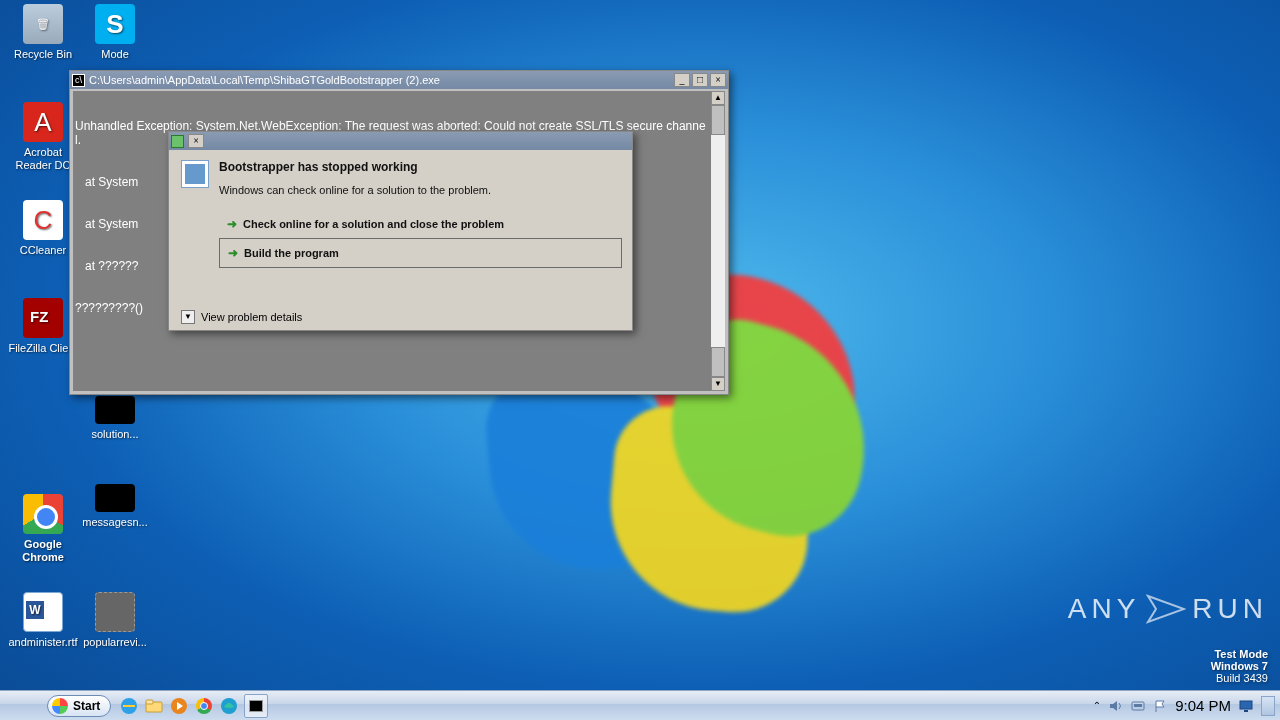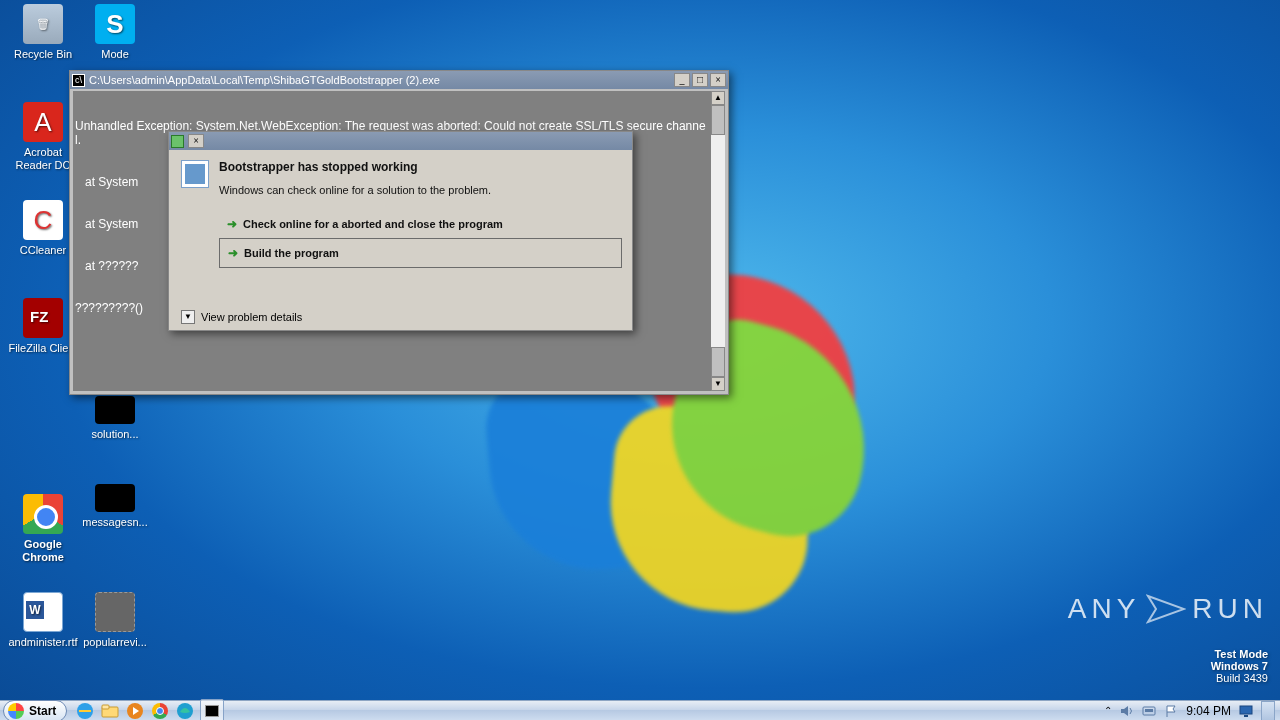--- a/index.html
+++ b/index.html
@@ -70,29 +70,29 @@
 .dlg-txt { flex:1; color:#111; }
 .dlg-h1 { font-weight:700; font-size:12px; margin-bottom:10px; }
 .dlg-p  { font-size:11px; margin-bottom:14px; }
 .dlg-opt { display:flex; align-items:center; font-size:11px; font-weight:700; padding:7px 8px; cursor:default; }
 .dlg-opt .arrow { color:#2a8f2a; margin-right:6px; font-size:12px; }
 .dlg-opt.bordered { border:1px solid #6b6b6b; }
 .dlg-det { position:absolute; left:12px; bottom:6px; display:flex; align-items:center; gap:6px; font-size:11px; }
 .dlg-det .drop { width:14px; height:14px; border:1px solid #777; background:#efefef; text-align:center; font-size:8px; line-height:12px; }
 
 
-.taskbar { position:absolute; left:0; bottom:0; width:100%; height:20px; background:linear-gradient(#e7edf5 0%, #c8d6ea 45%, #b5c8e2 46%, #cddcef 100%); border-top:1px solid #8ea5c3; display:flex; align-items:center; }
+.taskbar { position:absolute; left:0; bottom:0; width:100%; height:30px; background:linear-gradient(#e7edf5 0%, #c8d6ea 45%, #b5c8e2 46%, #cddcef 100%); border-top:1px solid #8ea5c3; display:flex; align-items:center;padding-left:44px; }
 .start-btn { height:22px; margin-left:3px; padding:0 10px 0 4px; border:1px solid #6e8bb5; border-radius:12px; background:linear-gradient(#fff, #d7e4f3); display:flex; align-items:center; gap:5px; font-size:12px; font-weight:700; cursor:default; }
 .start-orb { width:16px; height:16px; border-radius:50%; background: conic-gradient(#f44 0 90deg, #5c5 90deg 180deg, #48f 180deg 270deg, #fc0 270deg 360deg); }
 .tb-items { display:flex; align-items:center; gap:5px; margin-left:8px; }
 .task-item { width:20px; height:20px; display:flex; align-items:center; justify-content:center; cursor:default; border-radius:2px; }
 .task-item.active { background:rgba(255,255,255,.5); border:1px solid #87a3c8; width:24px; height:24px; }
 .tray { margin-left:auto; display:flex; align-items:center; gap:8px; padding-right:5px; }
 .tray .t-ico { width:14px; height:14px; }
-.tray .clock { font-size:12px; }
+.tray .clock { font-size:15px; }
 .tray .showdt { width:14px; height:20px; background:linear-gradient(#d6e3f3,#b0c5e1); border:1px solid #8aa5c8; }
 .svg-ie { width:18px; height:18px; }
 .svg-fld { width:18px; height:18px; }
 </style>
 </head>
 <body>
 
 <div class="logo-overlay">
   <div class="leaf leaf-b"></div>
   <div class="leaf leaf-r"></div>
@@ -191,21 +191,21 @@
       <div class="tbtn">×</div>
     </div>
   </div>
   <div class="body">
     <div class="dlg-icon"></div>
     <div class="dlg-txt">
       <div class="dlg-h1">Bootstrapper has stopped working</div>
       <div class="dlg-p">Windows can check online for a solution to the problem.</div>
       <div class="dlg-opt">
         <span class="arrow">➜</span>
-        <span>Check online for a aborted and close the program</span>
+        <span>Check online for a solution and close the problem</span>
       </div>
       <div class="dlg-opt bordered">
         <span class="arrow">➜</span>
         <span>Build the program</span>
       </div>
     </div>
   </div>
   <div class="dlg-det">
     <div class="drop">▼</div>
     <span>View problem details</span>

